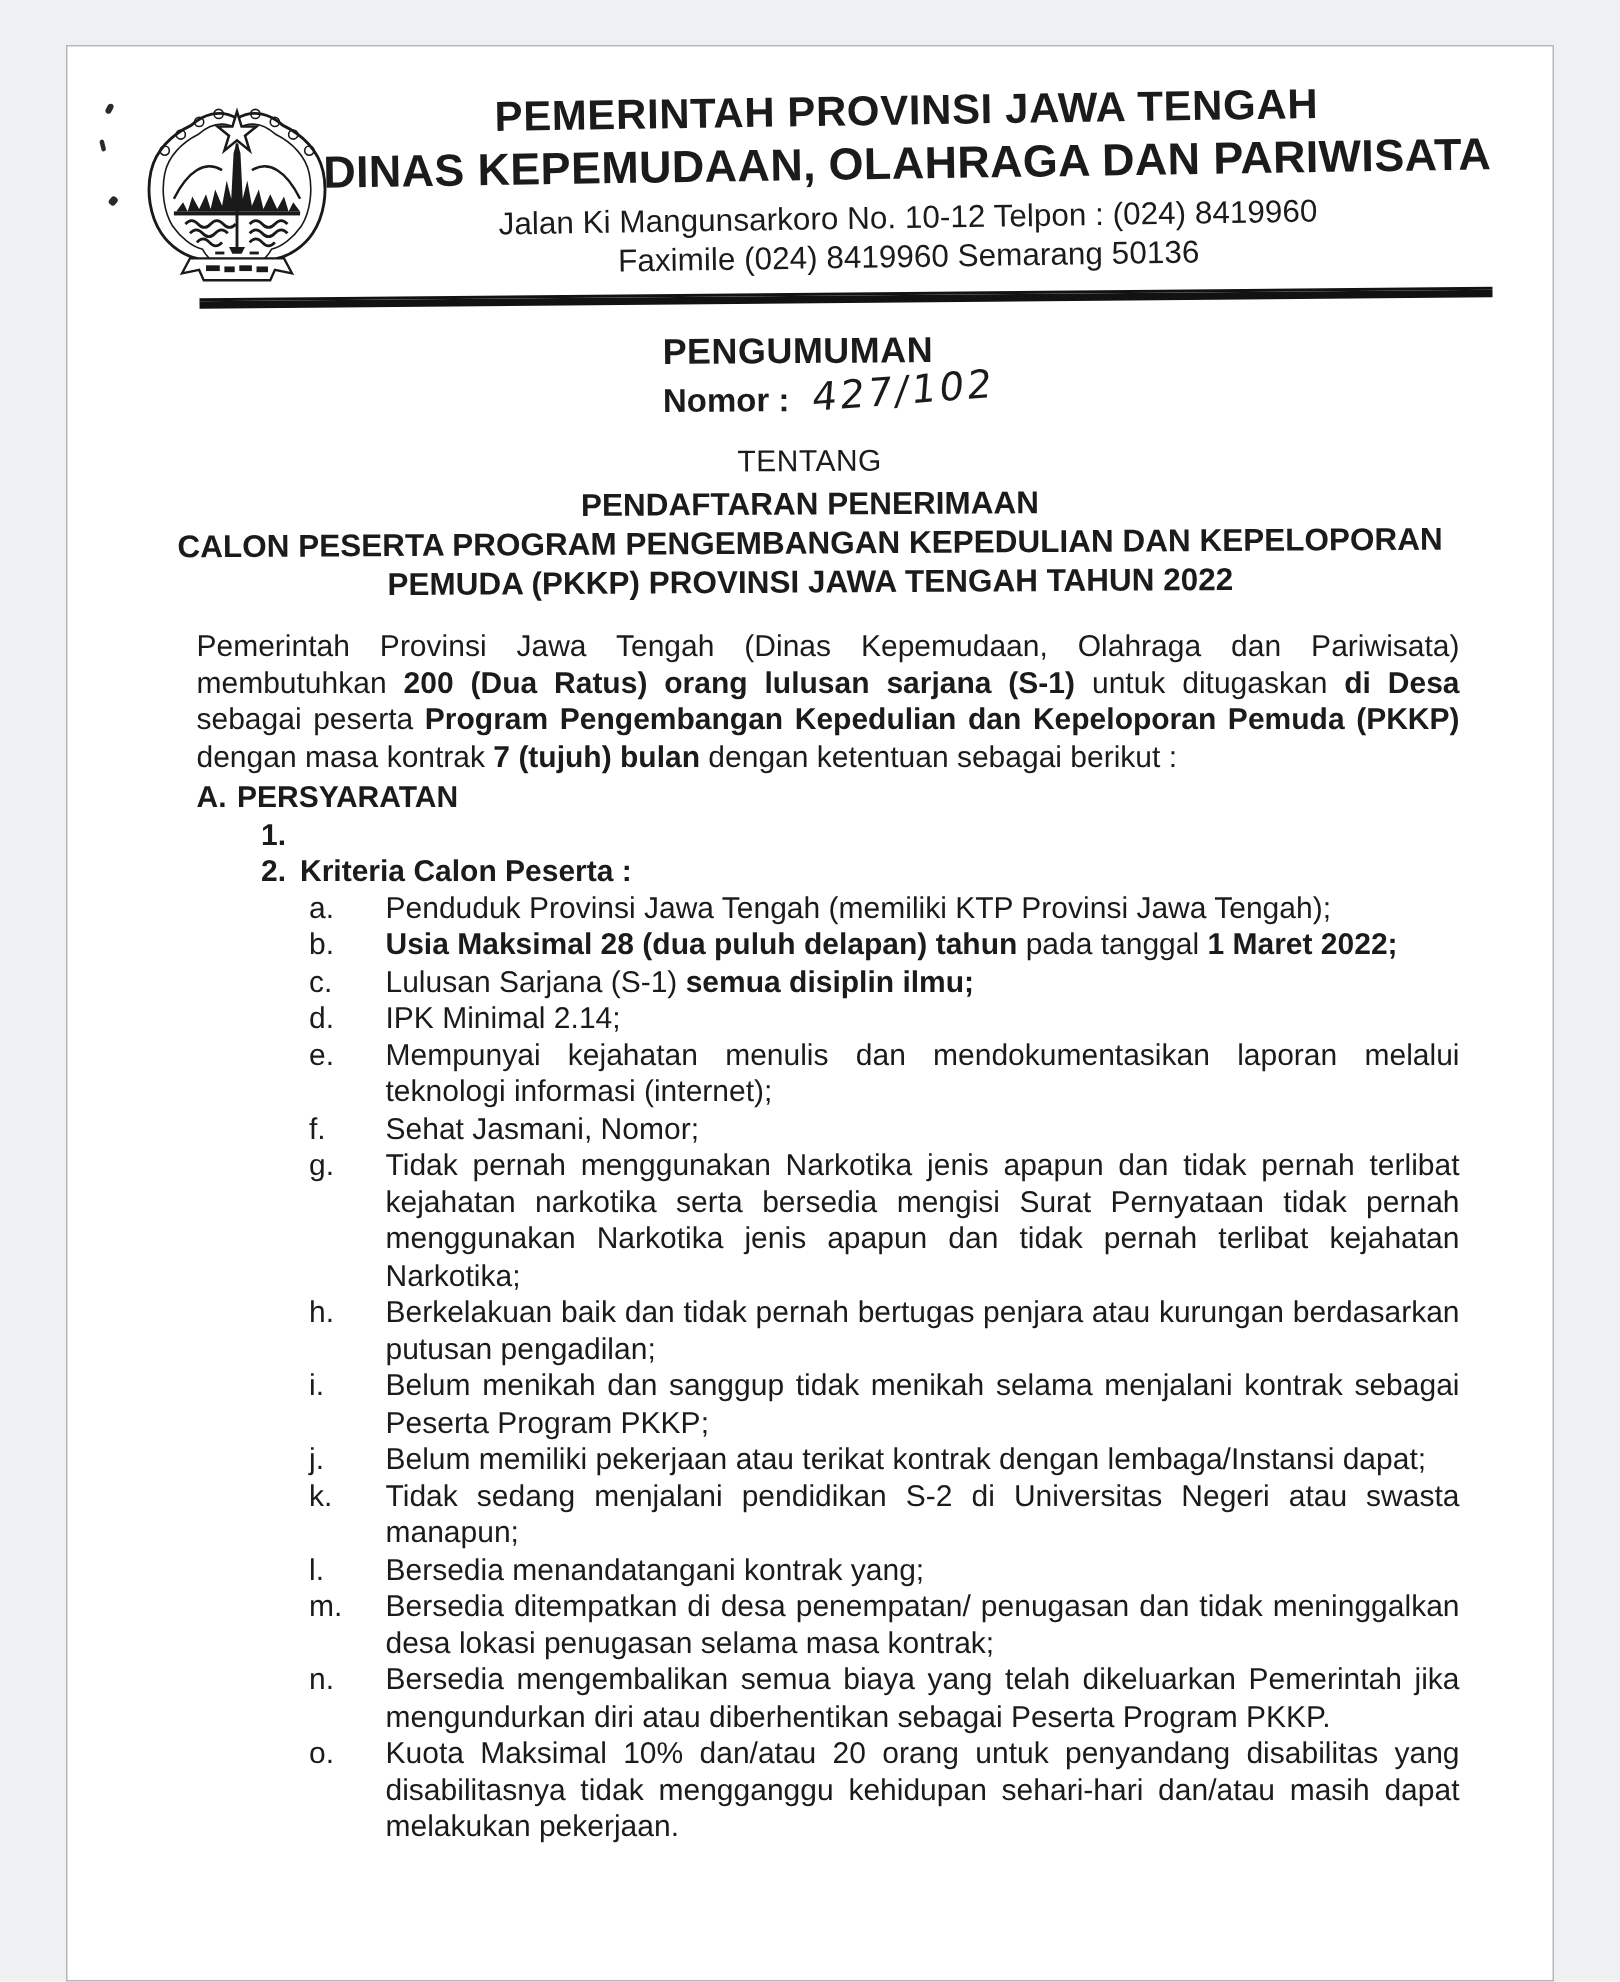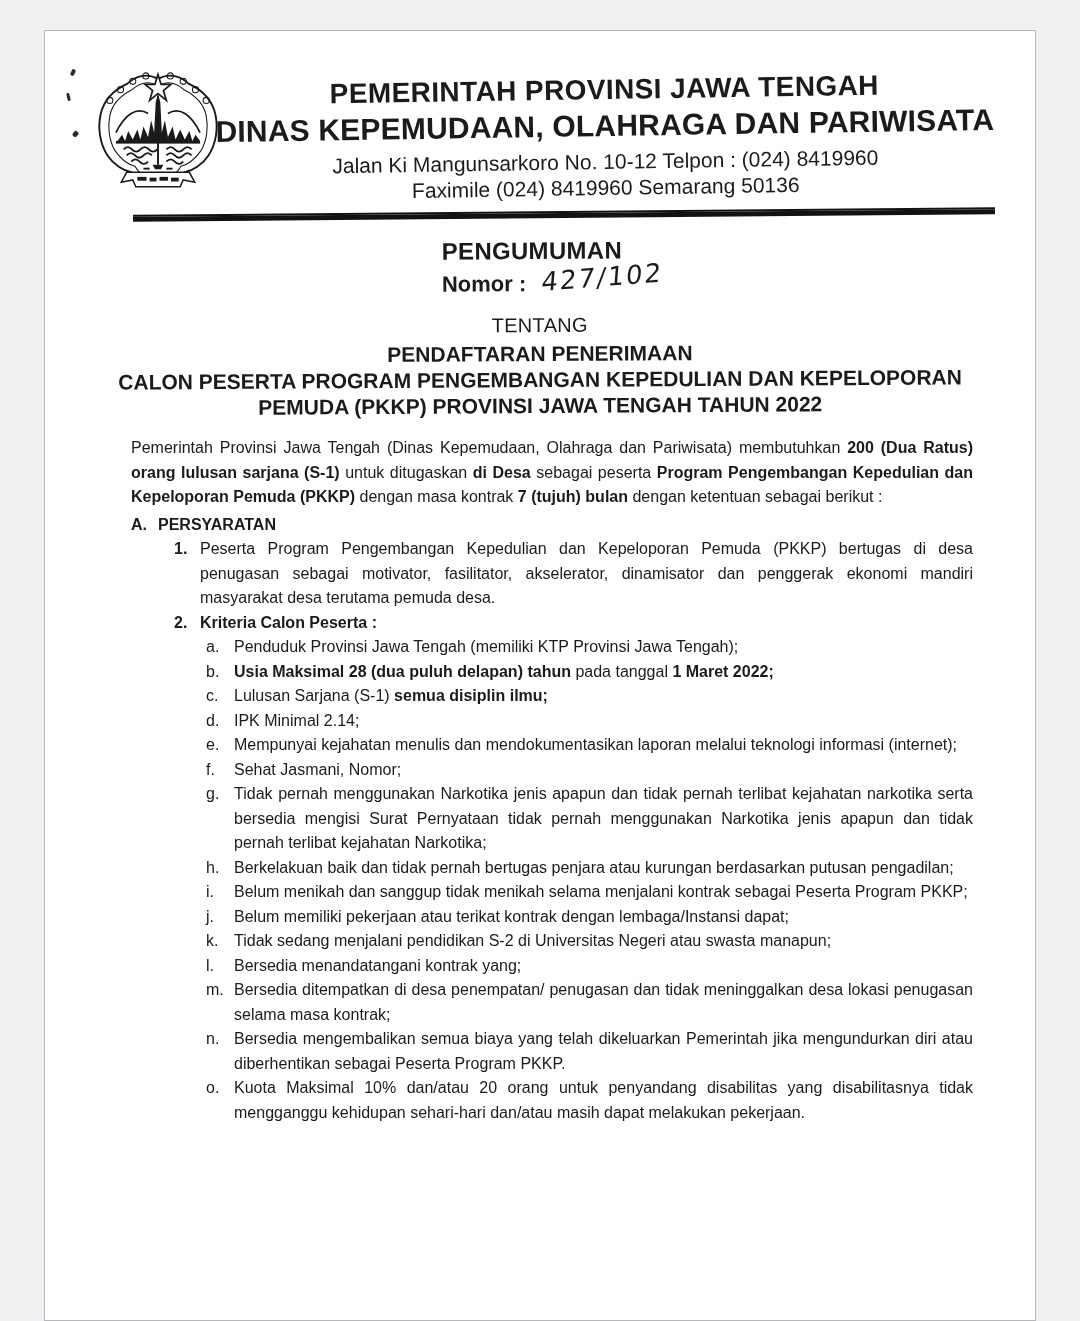--- a/index.html
+++ b/index.html
@@ -11,21 +11,21 @@
     position:relative;
     overflow:hidden;
   }
   .sheet {
     position:absolute; left:44px; top:30px;
     width:992px; height:1291px;
     background:#ffffff;
     border:1px solid #b5b7ba;
   }
   
-  .letterhead { position:relative; padding-top:44px; }
+  .letterhead { position:relative; padding-top:28px; }
   .logo { position:absolute; left:48px; top:30px; width:130px; height:140px; }
   .speck { position:absolute; background:#2a2a2a; border-radius:2px; }
   .speck.s1 { left:26px; top:38px; width:4px; height:7px; transform:rotate(28deg); }
   .speck.s2 { left:22px; top:62px; width:3px; height:8px; transform:rotate(-14deg); }
   .speck.s3 { left:28px; top:100px; width:5px; height:6px; transform:rotate(40deg); }
   .letterhead-text { margin-left:150px; margin-right:20px; text-align:center; transform:rotate(-0.9deg); }
   .lh-gov    { font-size:28px; font-weight:bold; letter-spacing:0.4px; line-height:30px; }
   .lh-agency { font-size:30px; font-weight:bold; letter-spacing:0.2px; line-height:34px; margin-top:4px; }
   .lh-addr   { font-size:21px; line-height:26px; margin-top:6px; }
   .lh-fax    { font-size:21px; line-height:26px; }
@@ -48,34 +48,34 @@
     letter-spacing:2px;
     margin-left:14px;
     transform:rotate(-4deg) skewX(-9deg);
     transform-origin:left bottom;
   }
   .subject-block { text-align:center; margin-top:14px; transform:rotate(-0.35deg); }
   .tentang { font-size:20px; line-height:24px; letter-spacing:0.3px; }
   .subject { font-size:21px; font-weight:bold; line-height:26px; }
   .subject-lines { margin-top:4px; }
   
-  .docbody { padding:17px 62px 0 86px; font-size:16px; line-height:24.5px; }
+  .docbody { padding:17px 62px 0 86px; font-size:20px; line-height:24.5px; }
   .intro { text-align:justify; }
   b { font-weight:bold; }
   .sec-head { display:flex; font-weight:bold; margin-top:3px; }
   .sec-label { width:27px; flex:none; }
   .num-item { display:flex; margin-left:43px; }
   .num-label { width:26px; flex:none; font-weight:bold; }
   .num-body { flex:1; }
   .num-title { font-weight:bold; }
   .num-text { text-align:justify; }
   .alpha-list { margin-left:75px; }
   .alpha-item { display:flex; }
   .alpha-label { width:28px; flex:none; }
-  .alpha-text { flex:1; text-align:justify; }
+  .alpha-text { flex:1; text-align:justify;margin-left:23px; }
 </style>
 </head>
 <body>
 
 <div class="sheet">
 
   <div class="letterhead">
     <span class="speck s1"></span>
     <span class="speck s2"></span>
     <span class="speck s3"></span>
@@ -149,21 +149,20 @@
     <p class="intro"><span>Pemerintah Provinsi Jawa Tengah (Dinas Kepemudaan, Olahraga dan Pariwisata) membutuhkan </span><b>200 (Dua Ratus) orang lulusan sarjana (S-1)</b><span> untuk ditugaskan </span><b>di Desa</b><span> sebagai peserta </span><b>Program Pengembangan Kepedulian dan Kepeloporan Pemuda (PKKP)</b><span> dengan masa kontrak </span><b>7 (tujuh) bulan</b><span> dengan ketentuan sebagai berikut :</span></p>
 
     <div class="sec-head">
       <span class="sec-label">A.</span>
       <span>PERSYARATAN</span>
     </div>
 
     <div class="num-item">
       <span class="num-label">1.</span>
       <div class="num-body">
-        <div class="num-text"><span>Peserta Program Pengembangan Kepedulian dan Kepeloporan Pemuda (PKKP) bertugas di desa penugasan sebagai motivator, fasilitator, akselerator, dinamisator dan penggerak ekonomi mandiri masyarakat desa terutama pemuda desa.</span></div>
       </div>
     </div>
 
     <div class="num-item">
       <span class="num-label">2.</span>
       <div class="num-body">
         <div class="num-title">Kriteria Calon Peserta :</div>
       </div>
     </div>
 

